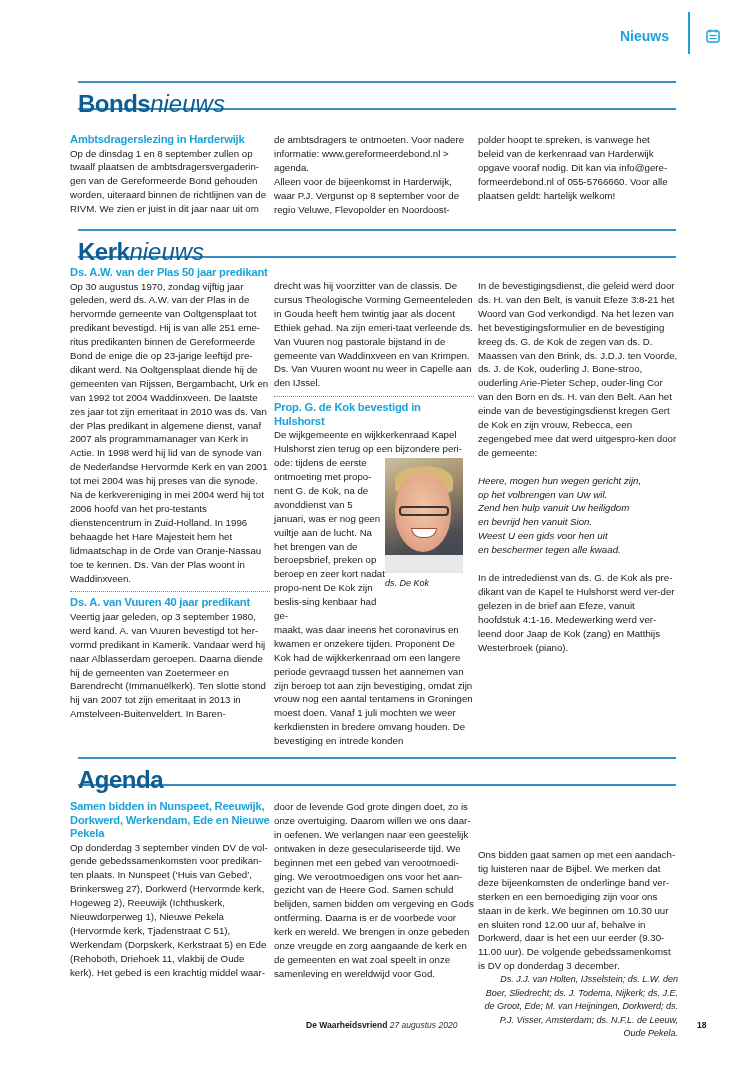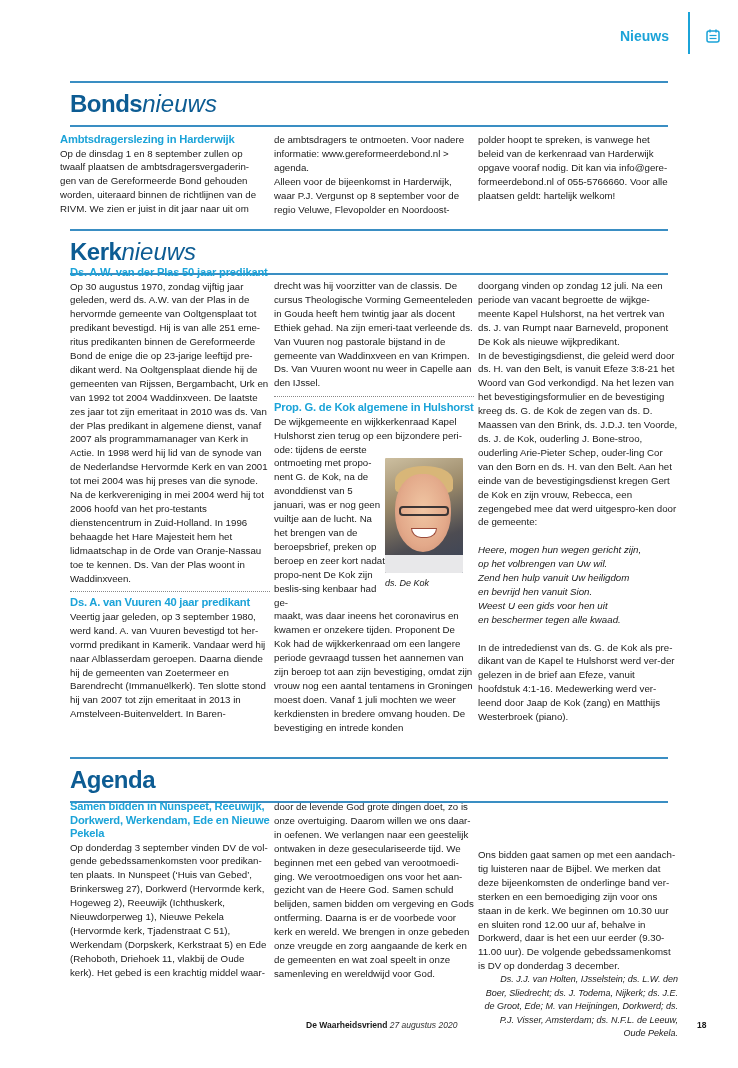--- a/index.html
+++ b/index.html
@@ -3,21 +3,21 @@
 <meta charset="utf-8">
 <style>
   * { box-sizing: border-box; margin: 0; padding: 0; }
   html, body { width: 738px; height: 1068px; background: #ffffff; overflow: hidden; }
   body { position: relative; font-family: "Liberation Sans", sans-serif; color: #1a1a1a; }
 
   .topbar-label { position: absolute; top: 28px; left: 620px; font-weight: bold; font-size: 14px; color: #1ba3d8; }
   .topbar-rule { position: absolute; top: 12px; left: 688px; width: 2px; height: 42px; background: #1ba3d8; }
   .topbar-icon { position: absolute; top: 28px; left: 705px; width: 16px; height: 16px; }
 
-  .section-head { position: absolute; left: 70px; width: 598px; border-top: 2px solid #3a8ec3; border-bottom: 2px solid #3a8ec3; height: 46px; }
+  .section-head { position: absolute; left: 78px; width: 598px; border-top: 2px solid #3a8ec3; border-bottom: 2px solid #3a8ec3; height: 29px; }
   .section-head .title { position: absolute; left: 0; top: 6px; font-size: 24px; color: #0d5c93; line-height: 30px; }
   .section-head .title b { font-weight: bold; letter-spacing: -0.5px; }
   .section-head .title i { font-style: italic; font-weight: normal; }
 
   .col { position: absolute; width: 200px; font-size: 9.7px; line-height: 13.9px; color: #1a1a1a; }
   .col p { margin: 0; }
   .col .h { color: #1ba3d8; font-weight: bold; font-size: 11.2px; line-height: 13.5px; letter-spacing: -0.2px; }
   .col .dots { border-top: 1.5px dotted #888; margin: 6px 0 4px 0; height: 0; }
   .col .gap { height: 13.9px; }
   .col .it { font-style: italic; }
@@ -46,21 +46,21 @@
   <line x1="5" y1="1.5" x2="5" y2="4.5" stroke="#1ba3d8" stroke-width="1.5"></line>
   <line x1="11" y1="1.5" x2="11" y2="4.5" stroke="#1ba3d8" stroke-width="1.5"></line>
   <line x1="4.5" y1="7.5" x2="11.5" y2="7.5" stroke="#1ba3d8" stroke-width="1.2"></line>
   <line x1="4.5" y1="10.5" x2="11.5" y2="10.5" stroke="#1ba3d8" stroke-width="1.2"></line>
 </svg>
 
 <div class="section-head" style="top:81px;">
   <div class="title"><b>Bonds</b><i>nieuws</i></div>
 </div>
 
-<div class="col" style="left:60px; top:133px;">
+<div class="col" style="left:70px; top:133px;">
   <p class="h">Ambtsdragerslezing in Harderwijk</p>
   <p>Op de dinsdag 1 en 8 september zullen op twaalf plaatsen de ambtsdragersvergaderin-gen van de Gereformeerde Bond gehouden worden, uiteraard binnen de richtlijnen van de RIVM. We zien er juist in dit jaar naar uit om</p>
 </div>
 <div class="col" style="left:274px; top:133px;">
   <p>de ambtsdragers te ontmoeten. Voor nadere informatie: www.gereformeerdebond.nl &gt; agenda.</p>
   <p>Alleen voor de bijeenkomst in Harderwijk, waar P.J. Vergunst op 8 september voor de regio Veluwe, Flevopolder en Noordoost-</p>
 </div>
 <div class="col" style="left:478px; top:133px;">
   <p>polder hoopt te spreken, is vanwege het beleid van de kerkenraad van Harderwijk opgave vooraf nodig. Dit kan via info@gere-formeerdebond.nl of 055-5766660. Voor alle plaatsen geldt: hartelijk welkom!</p>
 </div>
@@ -73,37 +73,36 @@
   <p class="h">Ds. A.W. van der Plas 50 jaar predikant</p>
   <p>Op 30 augustus 1970, zondag vijftig jaar geleden, werd ds. A.W. van der Plas in de hervormde gemeente van Ooltgensplaat tot predikant bevestigd. Hij is van alle 251 eme-ritus predikanten binnen de Gereformeerde Bond de enige die op 23-jarige leeftijd pre-dikant werd. Na Ooltgensplaat diende hij de gemeenten van Rijssen, Bergambacht, Urk en van 1992 tot 2004 Waddinxveen. De laatste zes jaar tot zijn emeritaat in 2010 was ds. Van der Plas predikant in algemene dienst, vanaf 2007 als programmamanager van Kerk in Actie. In 1998 werd hij lid van de synode van de Nederlandse Hervormde Kerk en van 2001 tot mei 2004 was hij preses van die synode. Na de kerkvereniging in mei 2004 werd hij tot 2006 hoofd van het pro-testants dienstencentrum in Zuid-Holland. In 1996 behaagde het Hare Majesteit hem het lidmaatschap in de Orde van Oranje-Nassau toe te kennen. Ds. Van der Plas woont in Waddinxveen.</p>
   <div class="dots"></div>
   <p class="h">Ds. A. van Vuuren 40 jaar predikant</p>
   <p>Veertig jaar geleden, op 3 september 1980, werd kand. A. van Vuuren bevestigd tot her-vormd predikant in Kamerik. Vandaar werd hij naar Alblasserdam geroepen. Daarna diende hij de gemeenten van Zoetermeer en Barendrecht (Immanuëlkerk). Ten slotte stond hij van 2007 tot zijn emeritaat in 2013 in Amstelveen-Buitenveldert. In Baren-</p>
 </div>
 
 <div class="col" style="left:274px; top:279px;">
   <p>drecht was hij voorzitter van de classis. De cursus Theologische Vorming Gemeenteleden in Gouda heeft hem twintig jaar als docent Ethiek gehad. Na zijn emeri-taat verleende ds. Van Vuuren nog pastorale bijstand in de gemeente van Waddinxveen en van Krimpen. Ds. Van Vuuren woont nu weer in Capelle aan den IJssel.</p>
   <div class="dots"></div>
-  <p class="h">Prop. G. de Kok algemene in Hulshorst</p>
+  <p class="h">Prop. G. de Kok bevestigd in Hulshorst</p>
   <p>De wijkgemeente en wijkkerkenraad Kapel Hulshorst zien terug op een bijzondere peri-ode: tijdens de eerste</p>
   <p class="wrap-text">ontmoeting met propo-nent G. de Kok, na de avonddienst van 5 januari, was er nog geen vuiltje aan de lucht. Na het brengen van de beroepsbrief, preken op beroep en zeer kort nadat propo-nent De Kok zijn beslis-sing kenbaar had ge-</p>
   <p>maakt, was daar ineens het coronavirus en kwamen er onzekere tijden. Proponent De Kok had de wijkkerkenraad om een langere periode gevraagd tussen het aannemen van zijn beroep tot aan zijn bevestiging, omdat zijn vrouw nog een aantal tentamens in Groningen moest doen. Vanaf 1 juli mochten we weer kerkdiensten in bredere omvang houden. De bevestiging en intrede konden</p>
 </div>
 
 <div class="photo">
   <div class="hair"></div>
   <div class="face"></div>
   <div class="glasses"></div>
   <div class="smile"></div>
   <div class="shirt"></div>
 </div>
 <div class="caption">ds. De Kok</div>
 
 <div class="col" style="left:478px; top:279px;">
-  <p>doorgang vinden op zondag 12 juli. Na een periode van vacant begroette de wijkge-meente Kapel Hulshorst, na het vertrek van ds. J. van Rumpt naar Barneveld, proponent De Kok als nieuwe wijkpredikant.</p>
   <p>In de bevestigingsdienst, die geleid werd door ds. H. van den Belt, is vanuit Efeze 3:8-21 het Woord van God verkondigd. Na het lezen van het bevestigingsformulier en de bevestiging kreeg ds. G. de Kok de zegen van ds. D. Maassen van den Brink, ds. J.D.J. ten Voorde, ds. J. de Kok, ouderling J. Bone-stroo, ouderling Arie-Pieter Schep, ouder-ling Cor van den Born en ds. H. van den Belt. Aan het einde van de bevestigingsdienst kregen Gert de Kok en zijn vrouw, Rebecca, een zegengebed mee dat werd uitgespro-ken door de gemeente:</p>
   <div class="gap"></div>
   <p class="it">Heere, mogen hun wegen gericht zijn,</p>
   <p class="it">op het volbrengen van Uw wil.</p>
   <p class="it">Zend hen hulp vanuit Uw heiligdom</p>
   <p class="it">en bevrijd hen vanuit Sion.</p>
   <p class="it">Weest U een gids voor hen uit</p>
   <p class="it">en beschermer tegen alle kwaad.</p>
   <div class="gap"></div>
   <p>In de intrededienst van ds. G. de Kok als pre-dikant van de Kapel te Hulshorst werd ver-der gelezen in de brief aan Efeze, vanuit hoofdstuk 4:1-16. Medewerking werd ver-leend door Jaap de Kok (zang) en Matthijs Westerbroek (piano).</p>

